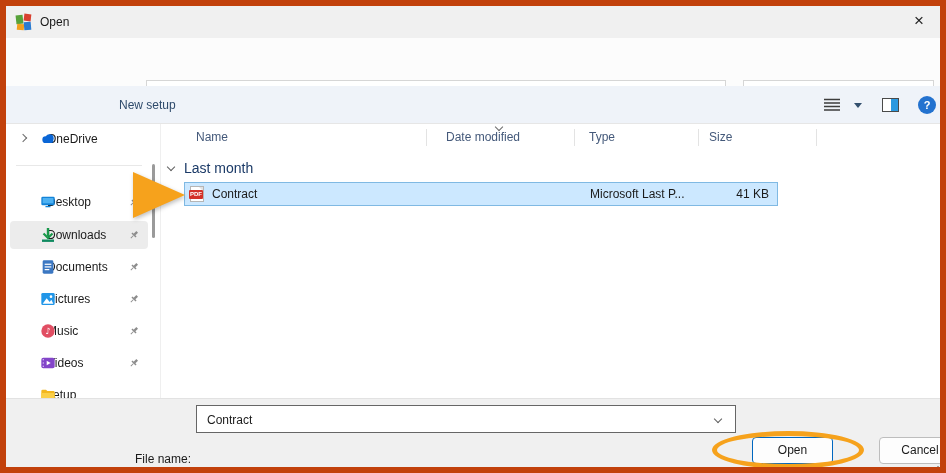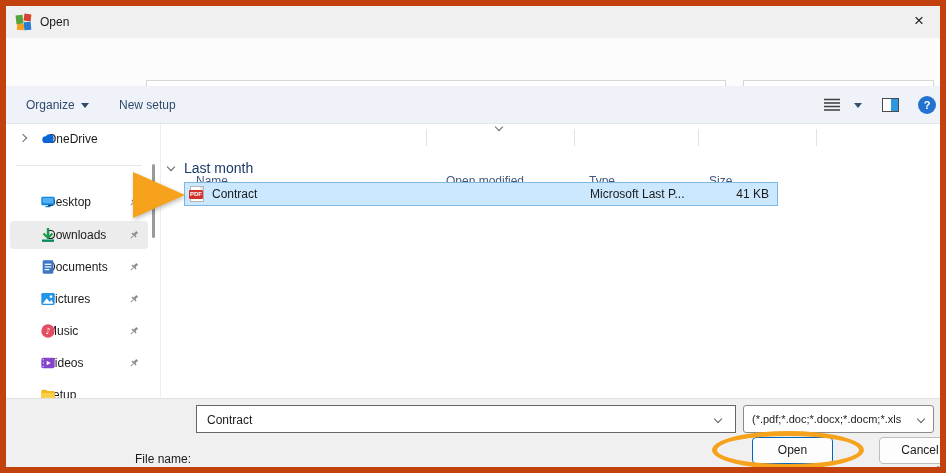--- a/index.html
+++ b/index.html
@@ -43,21 +43,21 @@
   .content{position:absolute;left:0;top:118px;width:946px;height:274px;background:#fff;overflow:hidden;}
   .side-sep{position:absolute;left:154px;top:0;width:1px;height:274px;background:#efefef;}
   .side-item{position:absolute;left:4px;width:138px;height:28px;border-radius:4px;display:flex;align-items:center;padding-left:30px;box-sizing:border-box;}
   .side-item.selected{background:#ececec;}
   .side-item .lbl{margin-left:7px;color:#1b1b1b;}
   .side-item svg.fi{position:absolute;left:30px;width:16px;height:16px;}
   .pin{position:absolute;right:8px;top:8px;width:12px;height:12px;}
   .side-div{position:absolute;left:10px;top:41px;width:126px;height:1px;background:#e8e8e8;}
   .side-scroll{position:absolute;left:146px;top:40px;width:3px;height:74px;background:#9a9a9a;border-radius:2px;}
 
-  .col-h{position:absolute;top:4px;height:18px;line-height:18px;color:#44597a;font-size:12px;margin-top:44px;}
+  .col-h{position:absolute;top:4px;height:18px;line-height:18px;color:#44597a;font-size:12px;}
   .col-div{position:absolute;top:5px;width:1px;height:17px;background:#e3e3e3;}
   .sort-chv{position:absolute;left:490px;top:0px;}
   .group-h{position:absolute;left:160px;top:34px;height:20px;line-height:20px;}
   .group-h .glbl{position:absolute;left:18px;top:0;color:#1b3a67;font-size:14px;white-space:nowrap;}
   .group-h .gchv{position:absolute;left:2px;top:6px;}
 
   .frow{position:absolute;left:178px;top:58px;width:594px;height:24px;background:#cce8ff;border:1px solid #7fb9e3;box-sizing:border-box;}
   .frow .cell{position:absolute;top:0;height:22px;line-height:22px;color:#1b1b1b;font-size:12px;white-space:nowrap;}
   .pdf-ic{position:absolute;left:5px;top:3px;width:14px;height:16px;background:#fff;border:1px solid #b5b5b5;box-sizing:border-box;}
   .pdf-ic .fold{position:absolute;right:0;top:0;width:0;height:0;border-top:4px solid #e2e2e2;border-left:4px solid transparent;}
@@ -124,21 +124,20 @@
     <div class="search">
       <input placeholder="Search Downloads" style="">
     </div>
     <svg class="abs" style="left:903px;top:50px" width="15" height="15" viewBox="0 0 15 15">
         <circle cx="6.2" cy="6.2" r="4.4" fill="none" stroke="#454545" stroke-width="1.4"></circle>
         <path d="M9.6 9.6l4 4" stroke="#454545" stroke-width="1.4"></path>
       </svg>
   </div>
 
   <div class="toolbar"></div>
-  <div class="tb-txt" style="left:20px"><span>Organize</span><span class="caret"></span></div>
   <div class="tb-txt" style="left:113px"><span>New setup</span></div>
   <svg class="abs" style="left:818px;top:92px" width="16" height="14" viewBox="0 0 16 14">
       <g stroke="#3d3d3d" stroke-width="1.4">
         <path d="M0 1.5h16M0 5h16M0 8.5h16M0 12h16"></path>
       </g>
     </svg>
   <span class="caret abs" style="left:842px;top:97px;border-top-color:#33506e"></span>
   <div class="pane-icon">
       <i></i>
     </div>
@@ -260,21 +259,21 @@
 
     <div class="side-item" style="top:257px">
       <svg class="fi" viewBox="0 0 24 24">
           <path d="M2 6a2 2 0 012-2h5l2 2h9a2 2 0 012 2v10a2 2 0 01-2 2H4a2 2 0 01-2-2z" fill="#f3b71f"></path>
           <path d="M2 9h20v9a2 2 0 01-2 2H4a2 2 0 01-2-2z" fill="#fbcf47"></path>
         </svg>
       <span class="lbl">setup</span>
     </div>
 
     <div class="col-h" style="left:190px">Name</div>
-    <div class="col-h" style="left:440px">Open modified</div>
+    <div class="col-h" style="left:440px">Date modified</div>
     <div class="col-h" style="left:583px">Type</div>
     <div class="col-h" style="left:703px">Size</div>
     <span class="chv down sm sort-chv" style="border-color:#6a6a6a"></span>
     <div class="col-div" style="left:420px"></div>
     <div class="col-div" style="left:568px"></div>
     <div class="col-div" style="left:692px"></div>
     <div class="col-div" style="left:810px"></div>
 
     <div class="group-h">
       <span class="chv down sm gchv" style="border-color:#5f5f5f"></span>
@@ -290,24 +289,20 @@
       <div class="cell" style="left:405px">Microsoft Last P...</div>
       <div class="cell" style="left:498px;width:86px;text-align:right">41 KB</div>
     </div>
   </div>
 
   <div class="footer"></div>
   <div class="fn-label">File name:</div>
   <div class="fn-input">
     <input value="Contract" style="">
     <span class="chv down sm abs" style="left:518px;top:10px;border-color:#5f5f5f"></span>
-  </div>
-  <div class="ft-select">
-    <span class="val">(*.pdf;*.doc;*.docx;*.docm;*.xls</span>
-    <span class="chv down sm abs" style="left:174px;top:10px;border-color:#5f5f5f"></span>
   </div>
   <div class="btn open">Open</div>
   <div class="btn cancel">Cancel</div>
   <svg class="grip" width="13" height="13">
       <g fill="#9f9f9f">
         <rect x="9" y="1" width="2" height="2"></rect>
         <rect x="5" y="5" width="2" height="2"></rect>
         <rect x="9" y="5" width="2" height="2"></rect>
         <rect x="1" y="9" width="2" height="2"></rect>
         <rect x="5" y="9" width="2" height="2"></rect>

